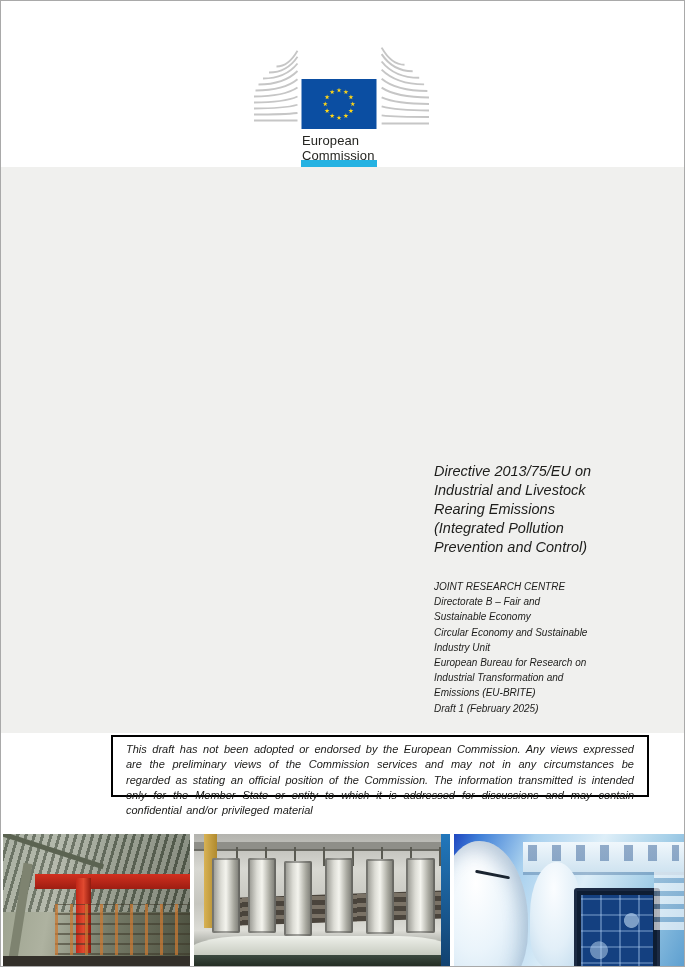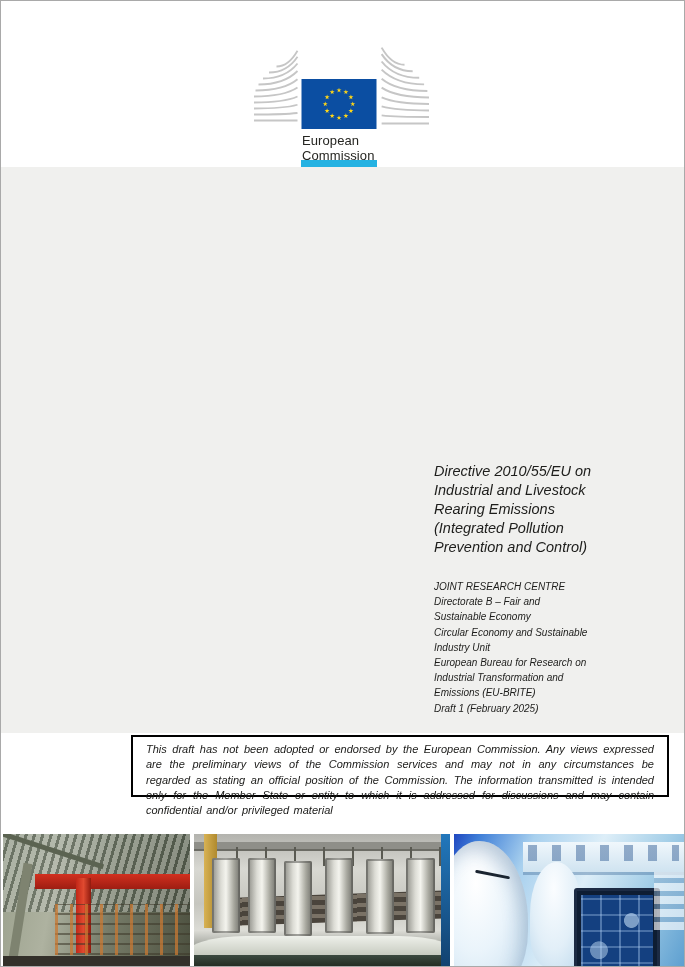--- a/index.html
+++ b/index.html
@@ -45,21 +45,20 @@
   }
   .issuer{
     margin:0; font-style:italic; font-size:10px; line-height:15.2px;
     white-space:pre-line;
   }
   
   .disclaimer-box{
     position:absolute; left:110px; top:734px; width:538px; height:62px;
     background:#ffffff; border:2px solid #000000; box-sizing:border-box;
     padding:5px 13px;
-    margin-left:20px;
   }
   .disclaimer-box p{
     margin:0; font-style:italic; font-size:11px; line-height:15.3px;
     color:#1a1a18; text-align:justify; word-spacing:1.5px;
   }
   
   .photo{position:absolute; top:833px; height:134px; overflow:hidden; background:#888;}
   .photo>div{position:absolute;}
   #photo1{left:2px;  width:187px;}
   #photo2{left:193px; width:256px;}
@@ -170,21 +169,21 @@
     </svg>
     <div class="org-name">European
 Commission</div>
     <div class="accent-bar"></div>
   </header>
 
   <section class="gray-band">
 
 
     <div class="right-col">
-      <p class="directive">Directive 2010/55/EU on
+      <p class="directive">Directive 2013/75/EU on
 Industrial and Livestock
 Rearing Emissions
 (Integrated Pollution
 Prevention and Control)</p>
       <p class="issuer">JOINT RESEARCH CENTRE
 Directorate B – Fair and
 Sustainable Economy
 Circular Economy and Sustainable
 Industry Unit
 European Bureau for Research on

